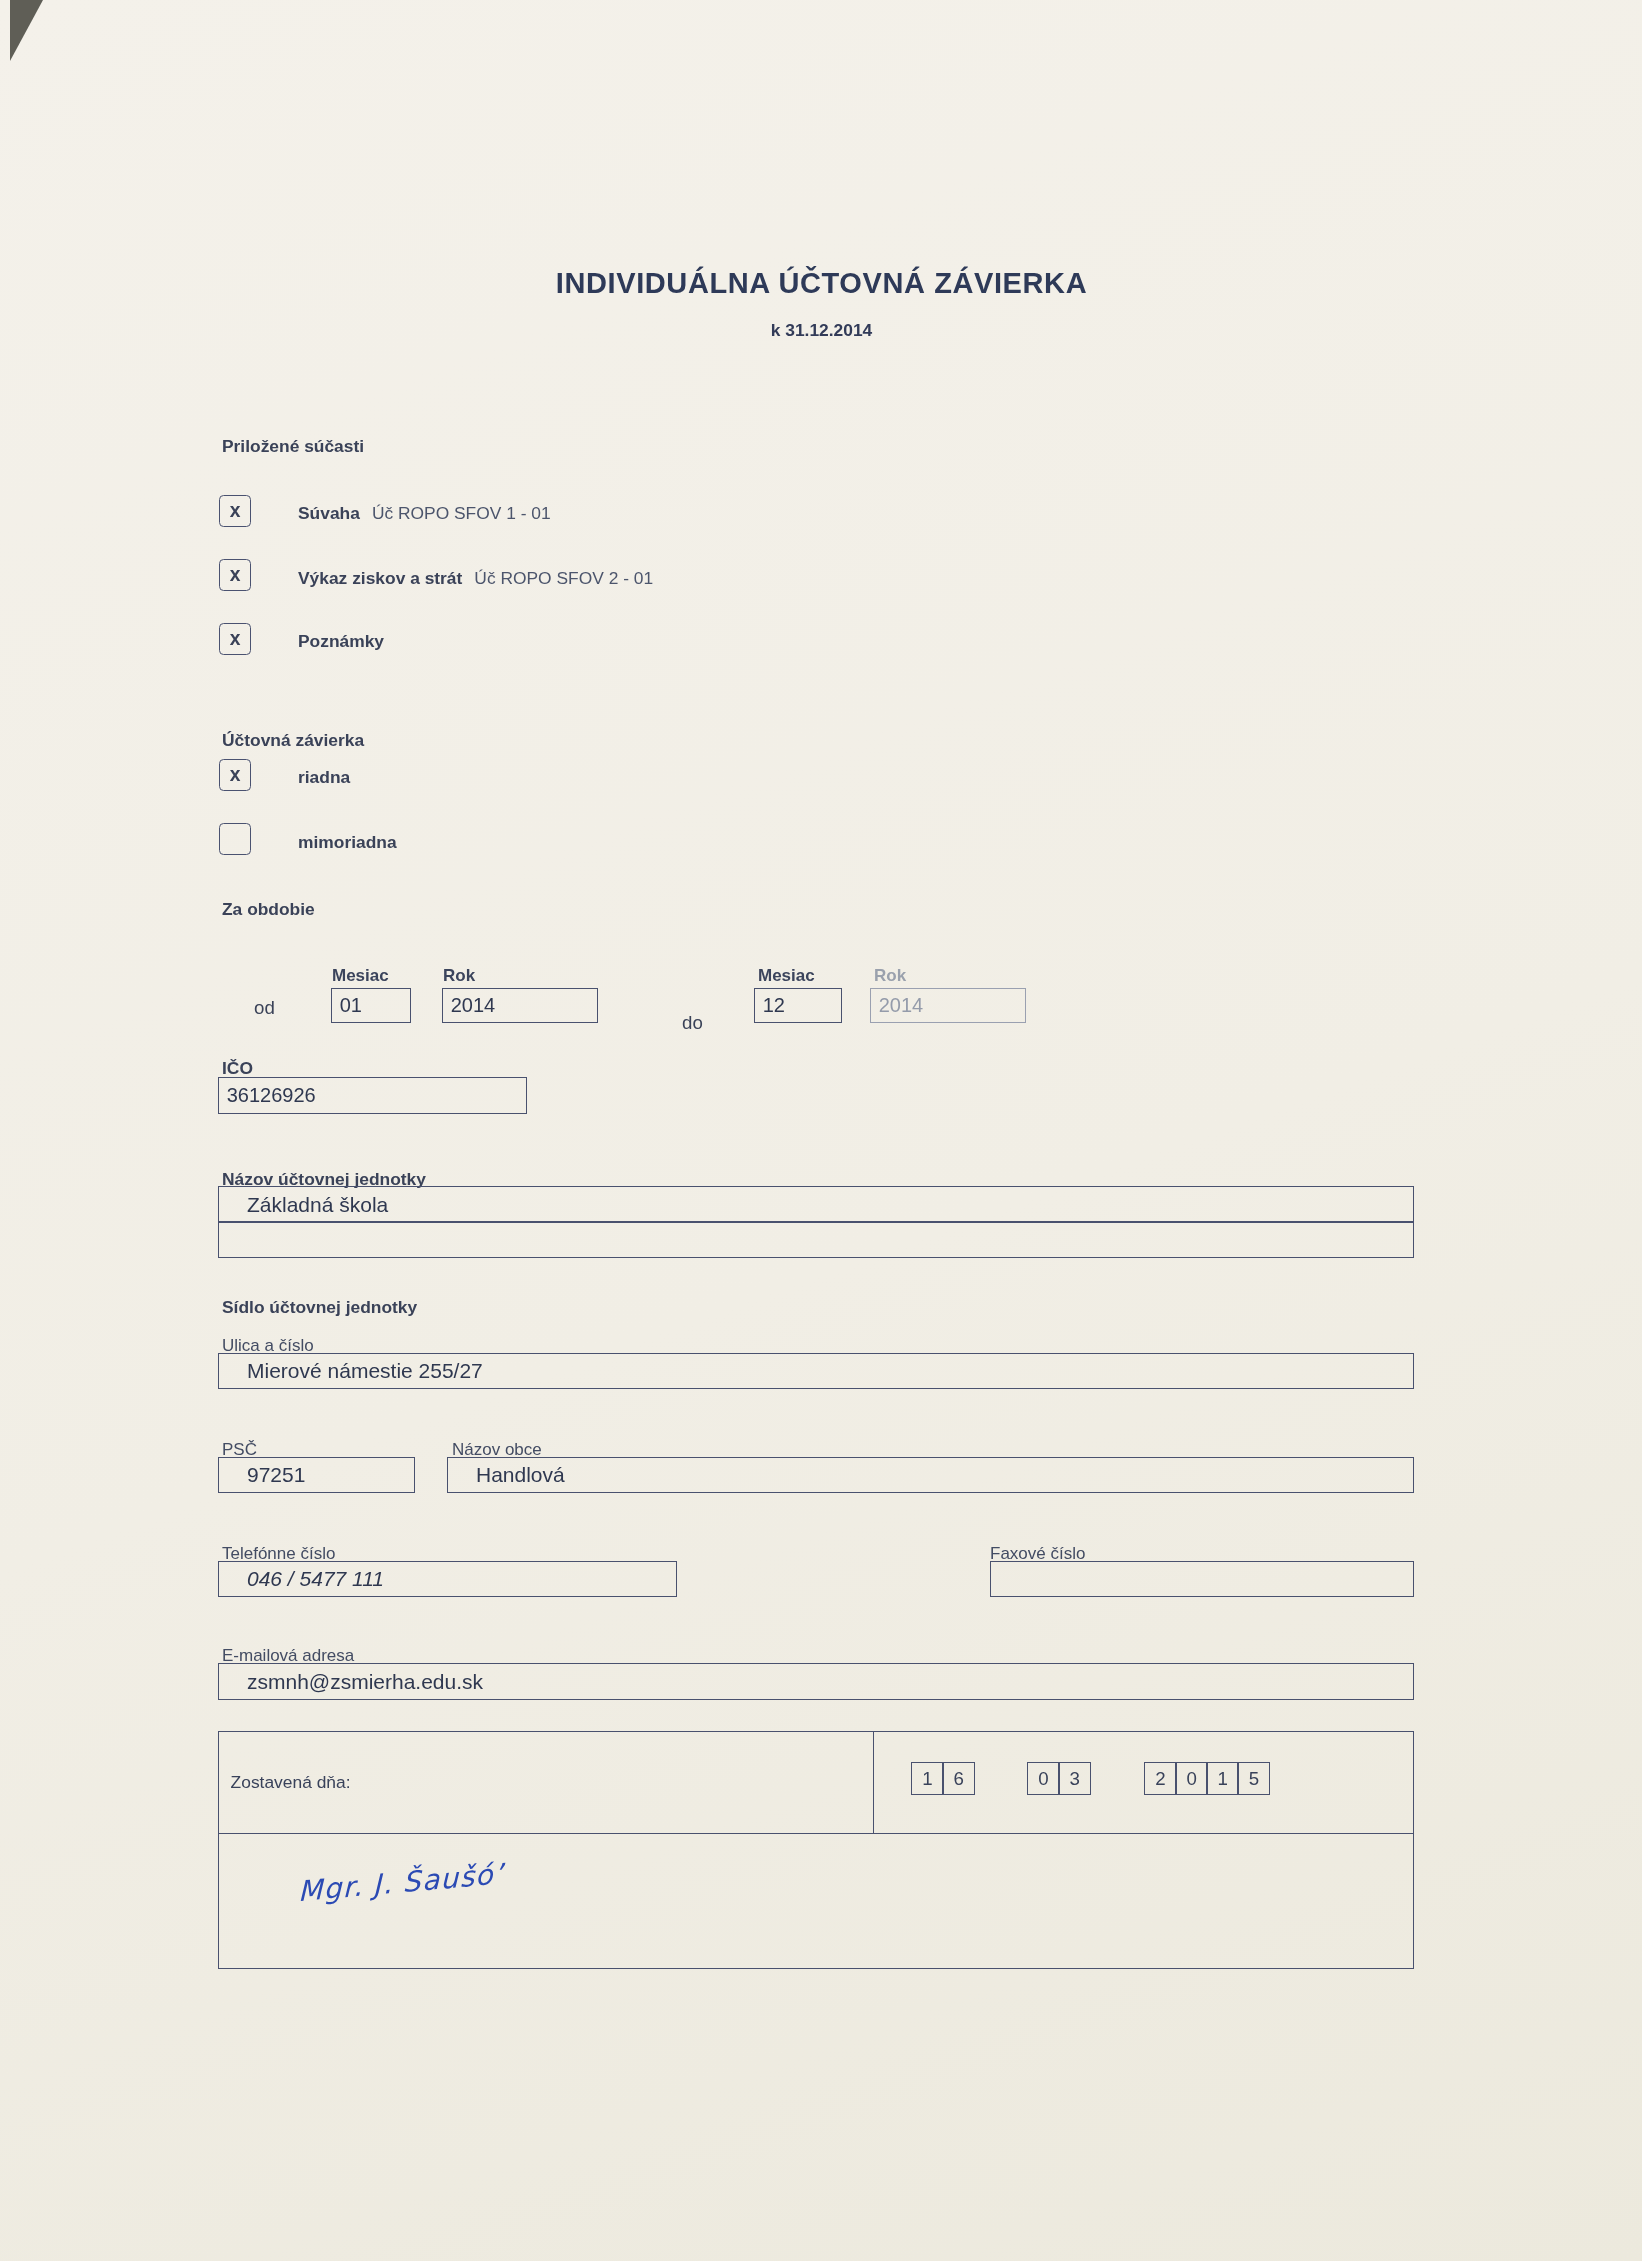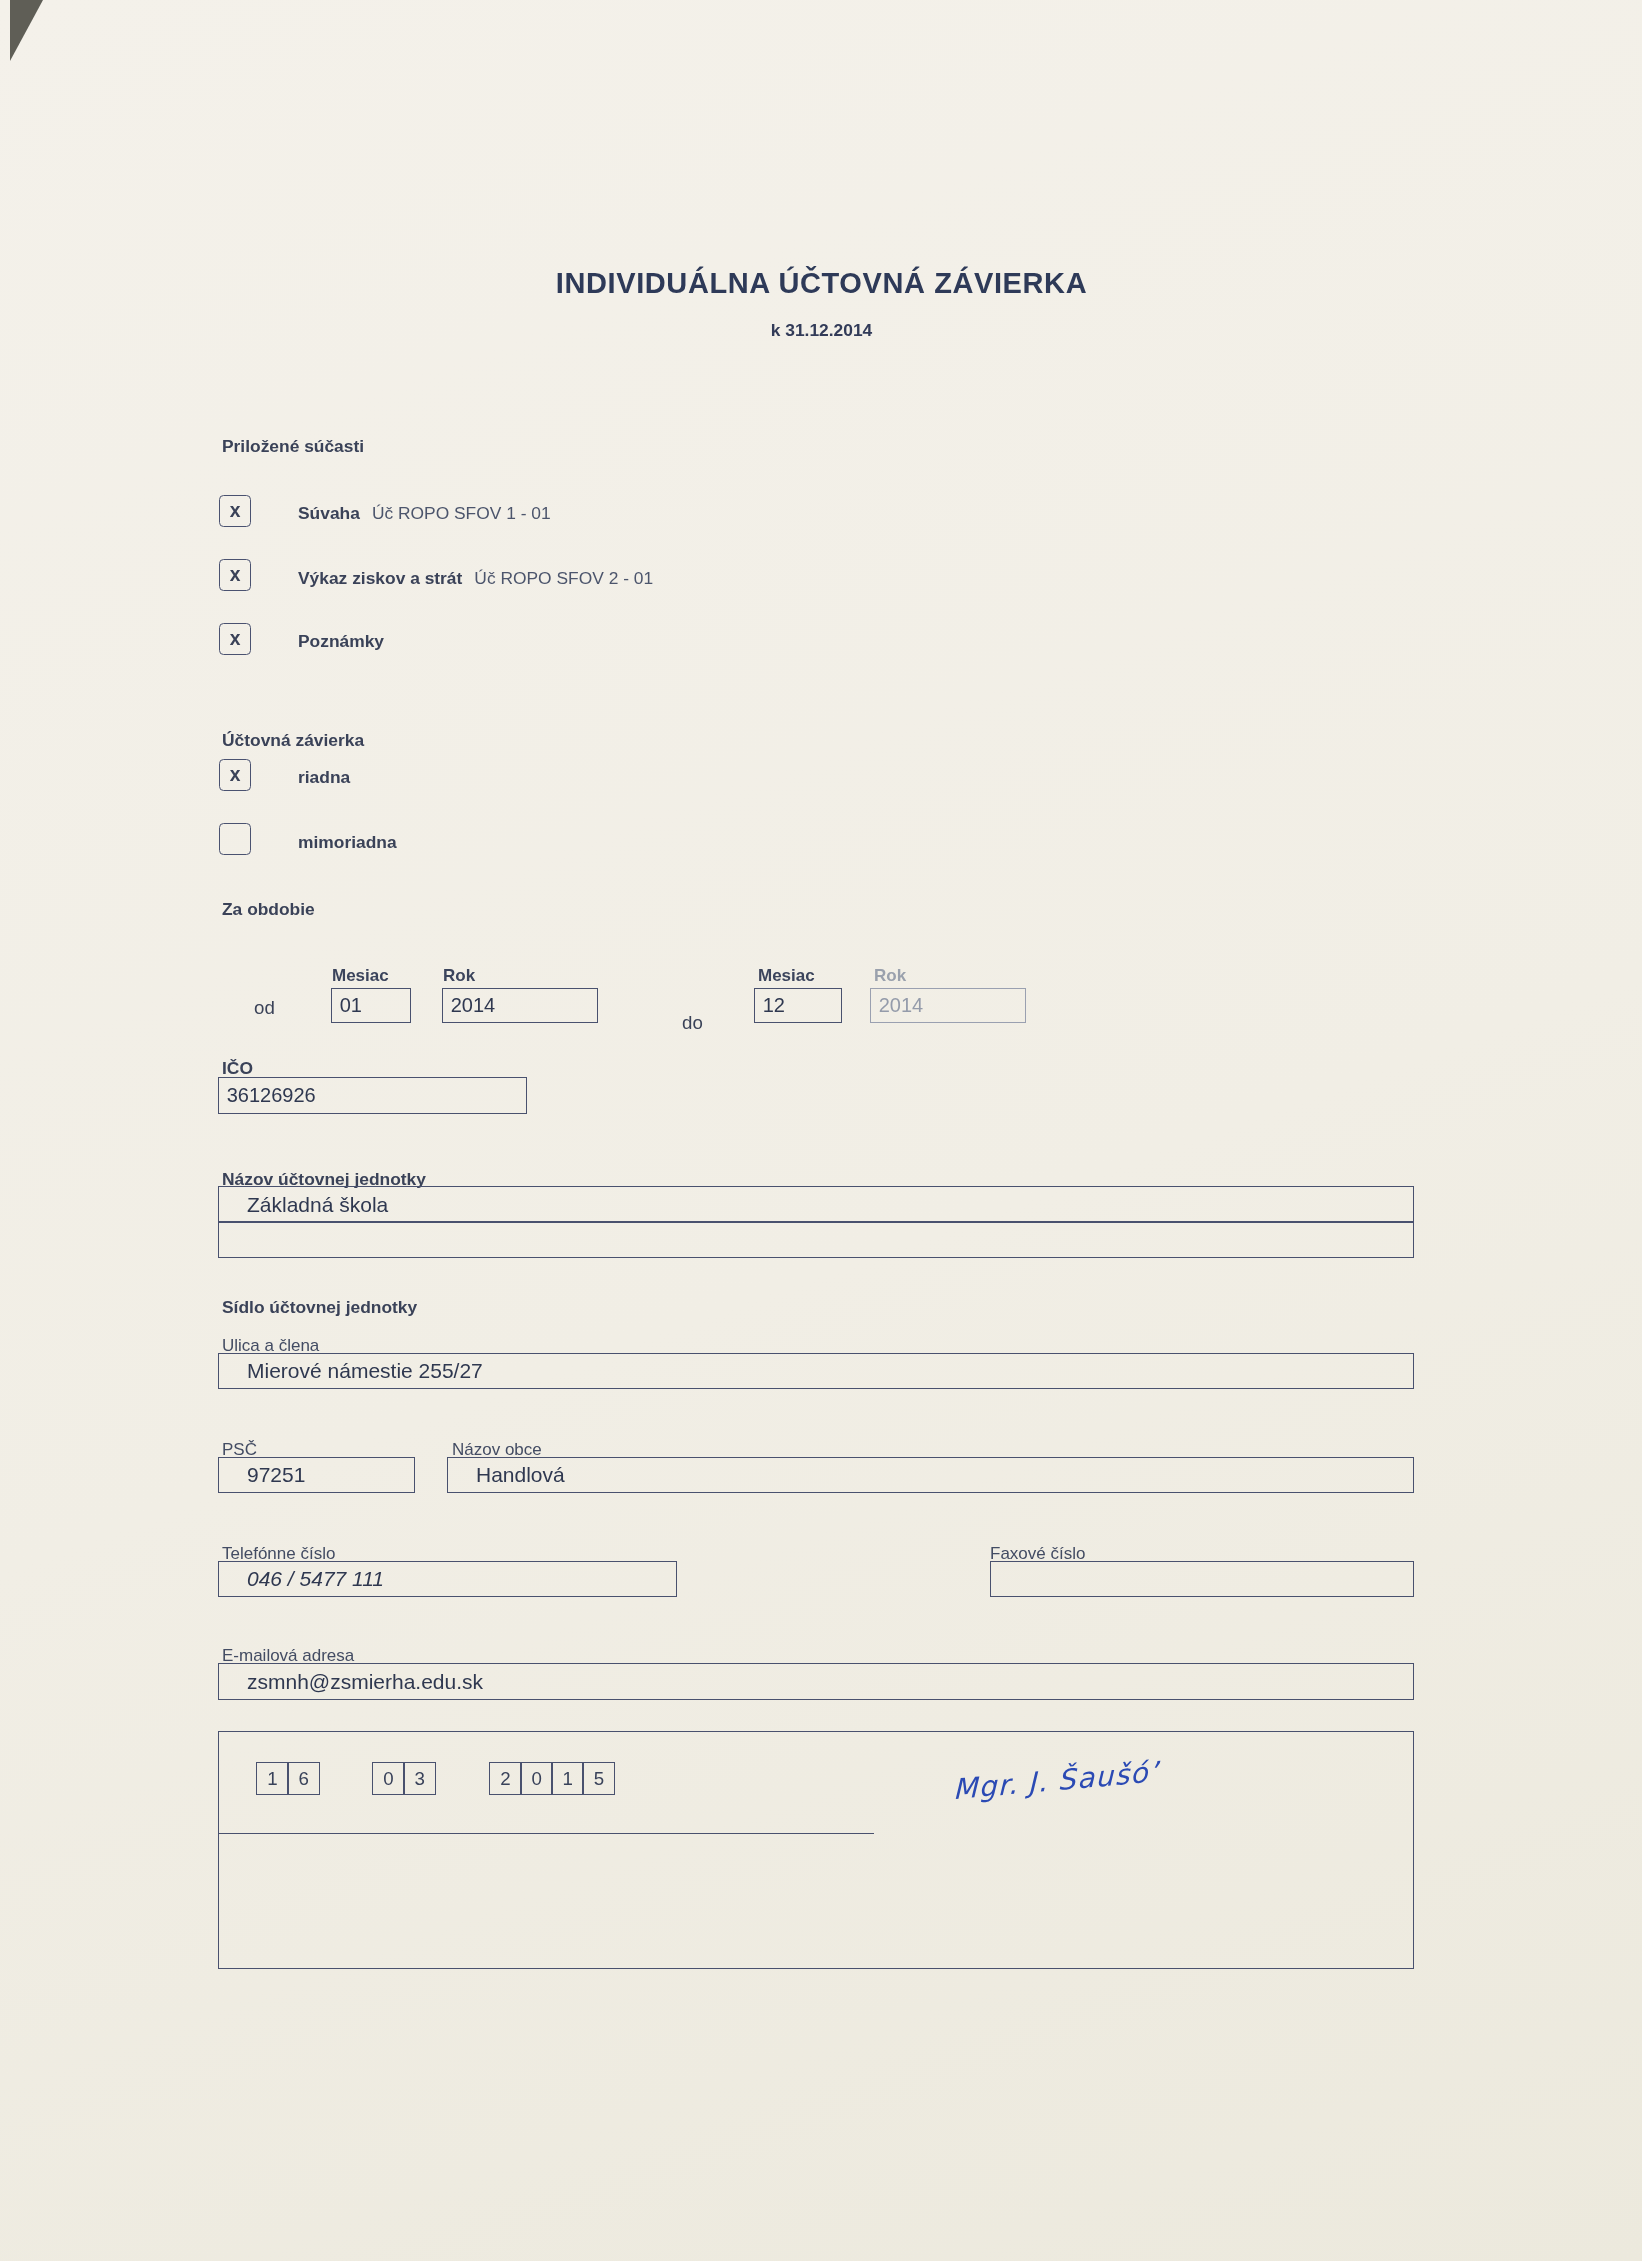--- a/index.html
+++ b/index.html
@@ -129,37 +129,40 @@
 
 <div class="h" style="left:222px; top:1058px;">IČO</div>
 <div class="fld" style="left:218px; top:1077px; width:309px; height:37px;">36126926</div>
 
 <div class="h" style="left:222px; top:1169px;">Názov účtovnej jednotky</div>
 <div class="fld big" style="left:218px; top:1186px; width:1196px; height:37px;">Základná škola</div>
 <div class="fld big" style="left:218px; top:1221px; width:1196px; height:37px;"></div>
 
 <div class="h" style="left:222px; top:1297px;">Sídlo účtovnej jednotky</div>
 
-<div class="sublbl" style="left:222px; top:1336px;">Ulica a člena</div>
+<div class="sublbl" style="left:222px; top:1336px;">Ulica a číslo</div>
 <div class="fld big" style="left:218px; top:1353px; width:1196px; height:36px;">Mierové námestie 255/27</div>
 
 <div class="sublbl" style="left:222px; top:1440px;">PSČ</div>
 <div class="sublbl" style="left:452px; top:1440px;">Názov obce</div>
 <div class="fld big" style="left:218px; top:1457px; width:197px; height:36px;">97251</div>
 <div class="fld big" style="left:447px; top:1457px; width:967px; height:36px;">Handlová</div>
 
 <div class="sublbl" style="left:222px; top:1544px;">Telefónne číslo</div>
 <div class="sublbl" style="left:990px; top:1544px;">Faxové číslo</div>
 <div class="fld big" style="left:218px; top:1561px; width:459px; height:36px;font-style:italic;">046 / 5477 111</div>
 <div class="fld big" style="left:990px; top:1561px; width:424px; height:36px;"></div>
 
 <div class="sublbl" style="left:222px; top:1646px;">E-mailová adresa</div>
 <div class="fld big" style="left:218px; top:1663px; width:1196px; height:37px;">zsmnh@zsmierha.edu.sk</div>
 
 <div class="ftable">
+  <div class="cell br bb compiled">
+    <span>Zostavená dňa:</span>
+  </div>
   <div class="cell bb">
     <div class="dgroup" style="left:37px;">
       <div class="dcell">1</div>
       <div class="dcell">6</div>
     </div>
     <div class="dgroup" style="left:153px;">
       <div class="dcell">0</div>
       <div class="dcell">3</div>
     </div>
     <div class="dgroup" style="left:270px;">

